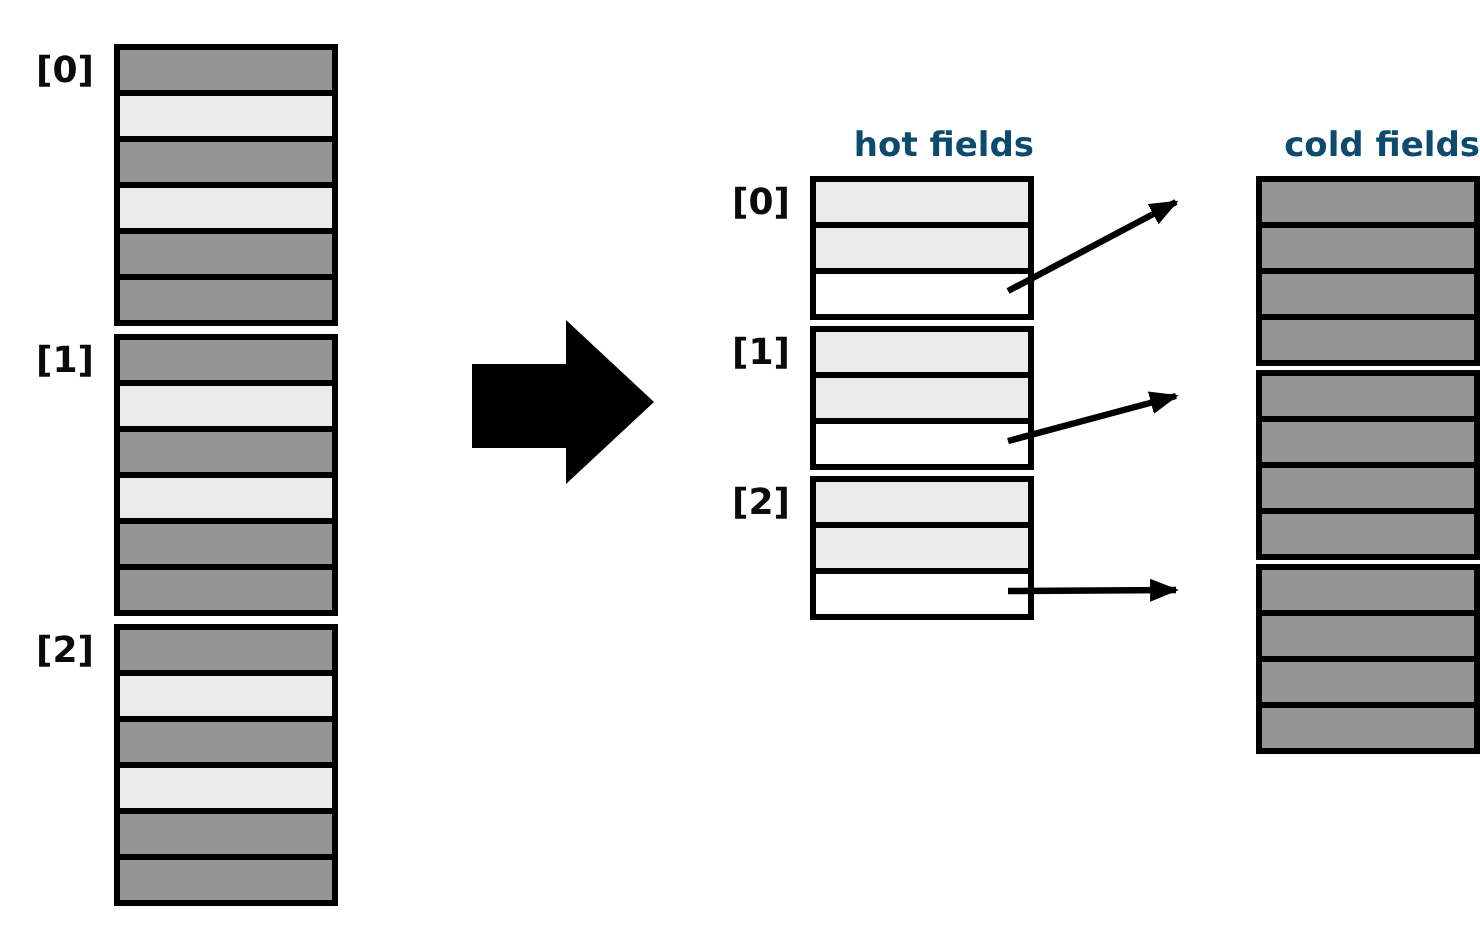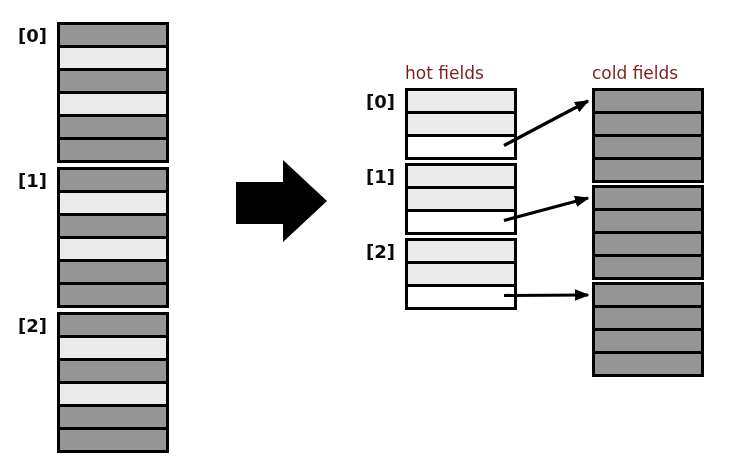--- a/index.html
+++ b/index.html
@@ -9,27 +9,27 @@
     position: relative;
     width: 740px;
     height: 466px;
     background: var(--bg, #ffffff);
     overflow: hidden;
   }
 
   .column { position: absolute; width: 112px; }
 
   .col-title {
-    font-weight: normal;
+    font-weight: bold;
     font-size: 17px;
     line-height: 18px;
     height: 18px;
-    text-align: left;
+    text-align: right;
     white-space: nowrap;
-    color: #7f1d1d;
+    color: #0c4a6e;
     margin-bottom: 6px;
   }
 
   .block {
     position: relative;
     border: 3px solid var(--outline, #000);
     width: 106px;
     background: var(--outline, #000);
     box-sizing: content-box;
   }
@@ -117,21 +117,21 @@
         <div class="row row-pointer"></div>
       </div>
       <div class="block">
         <span class="index-label">[2]</span>
         <div class="row row-hot"></div>
         <div class="row row-hot"></div>
         <div class="row row-pointer"></div>
       </div>
     </div>
 
-  <div class="column cold-col" id="cold-col" style="left:592px; top:64px;">
+  <div class="column cold-col" id="cold-col" style="left:628px; top:64px;">
     <div class="col-title">cold fields</div>
   <div class="block">
         <div class="row row-cold"></div>
         <div class="row row-cold"></div>
         <div class="row row-cold"></div>
         <div class="row row-cold"></div>
       </div>
       <div class="block">
         <div class="row row-cold"></div>
         <div class="row row-cold"></div>

